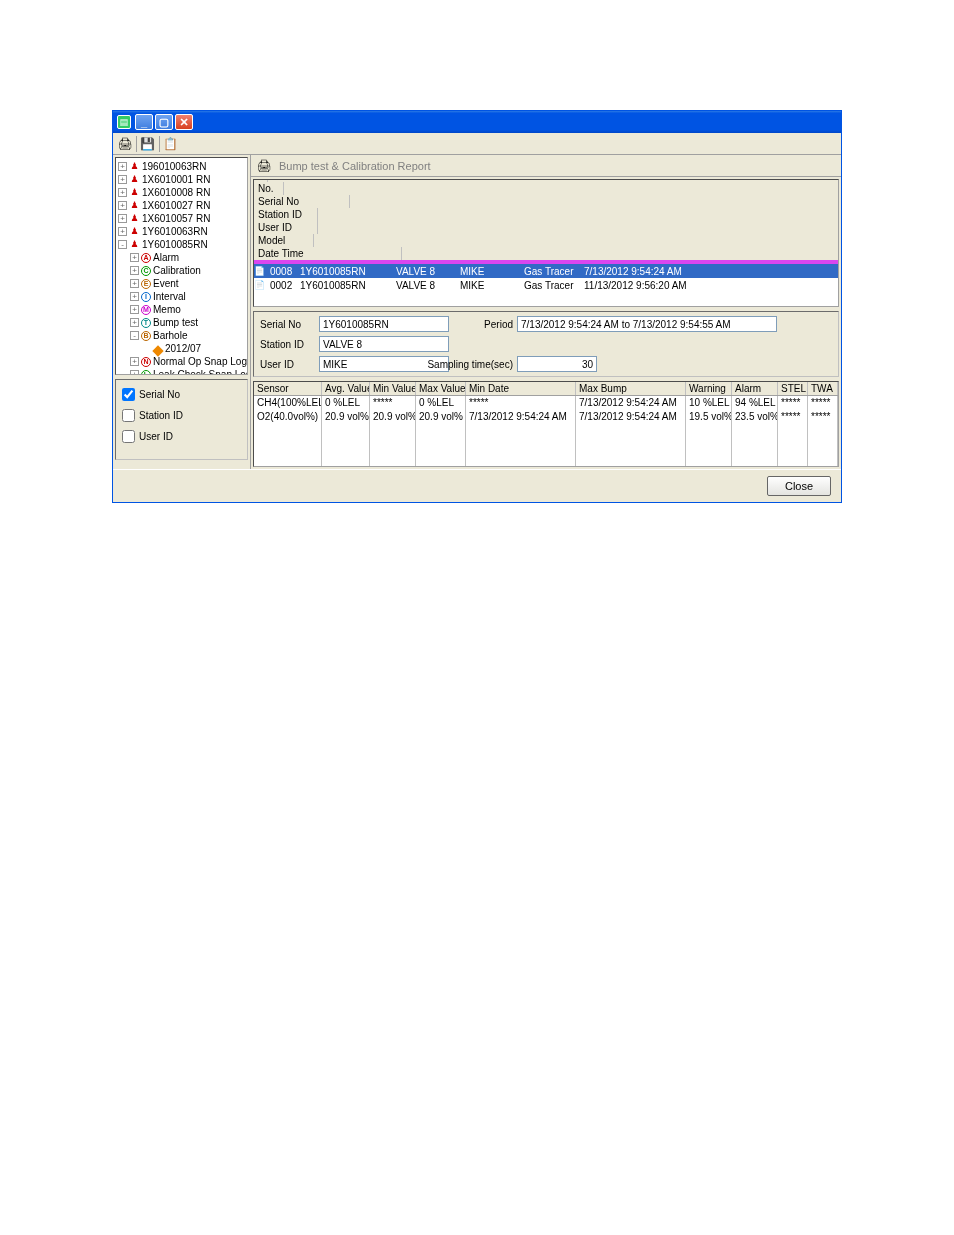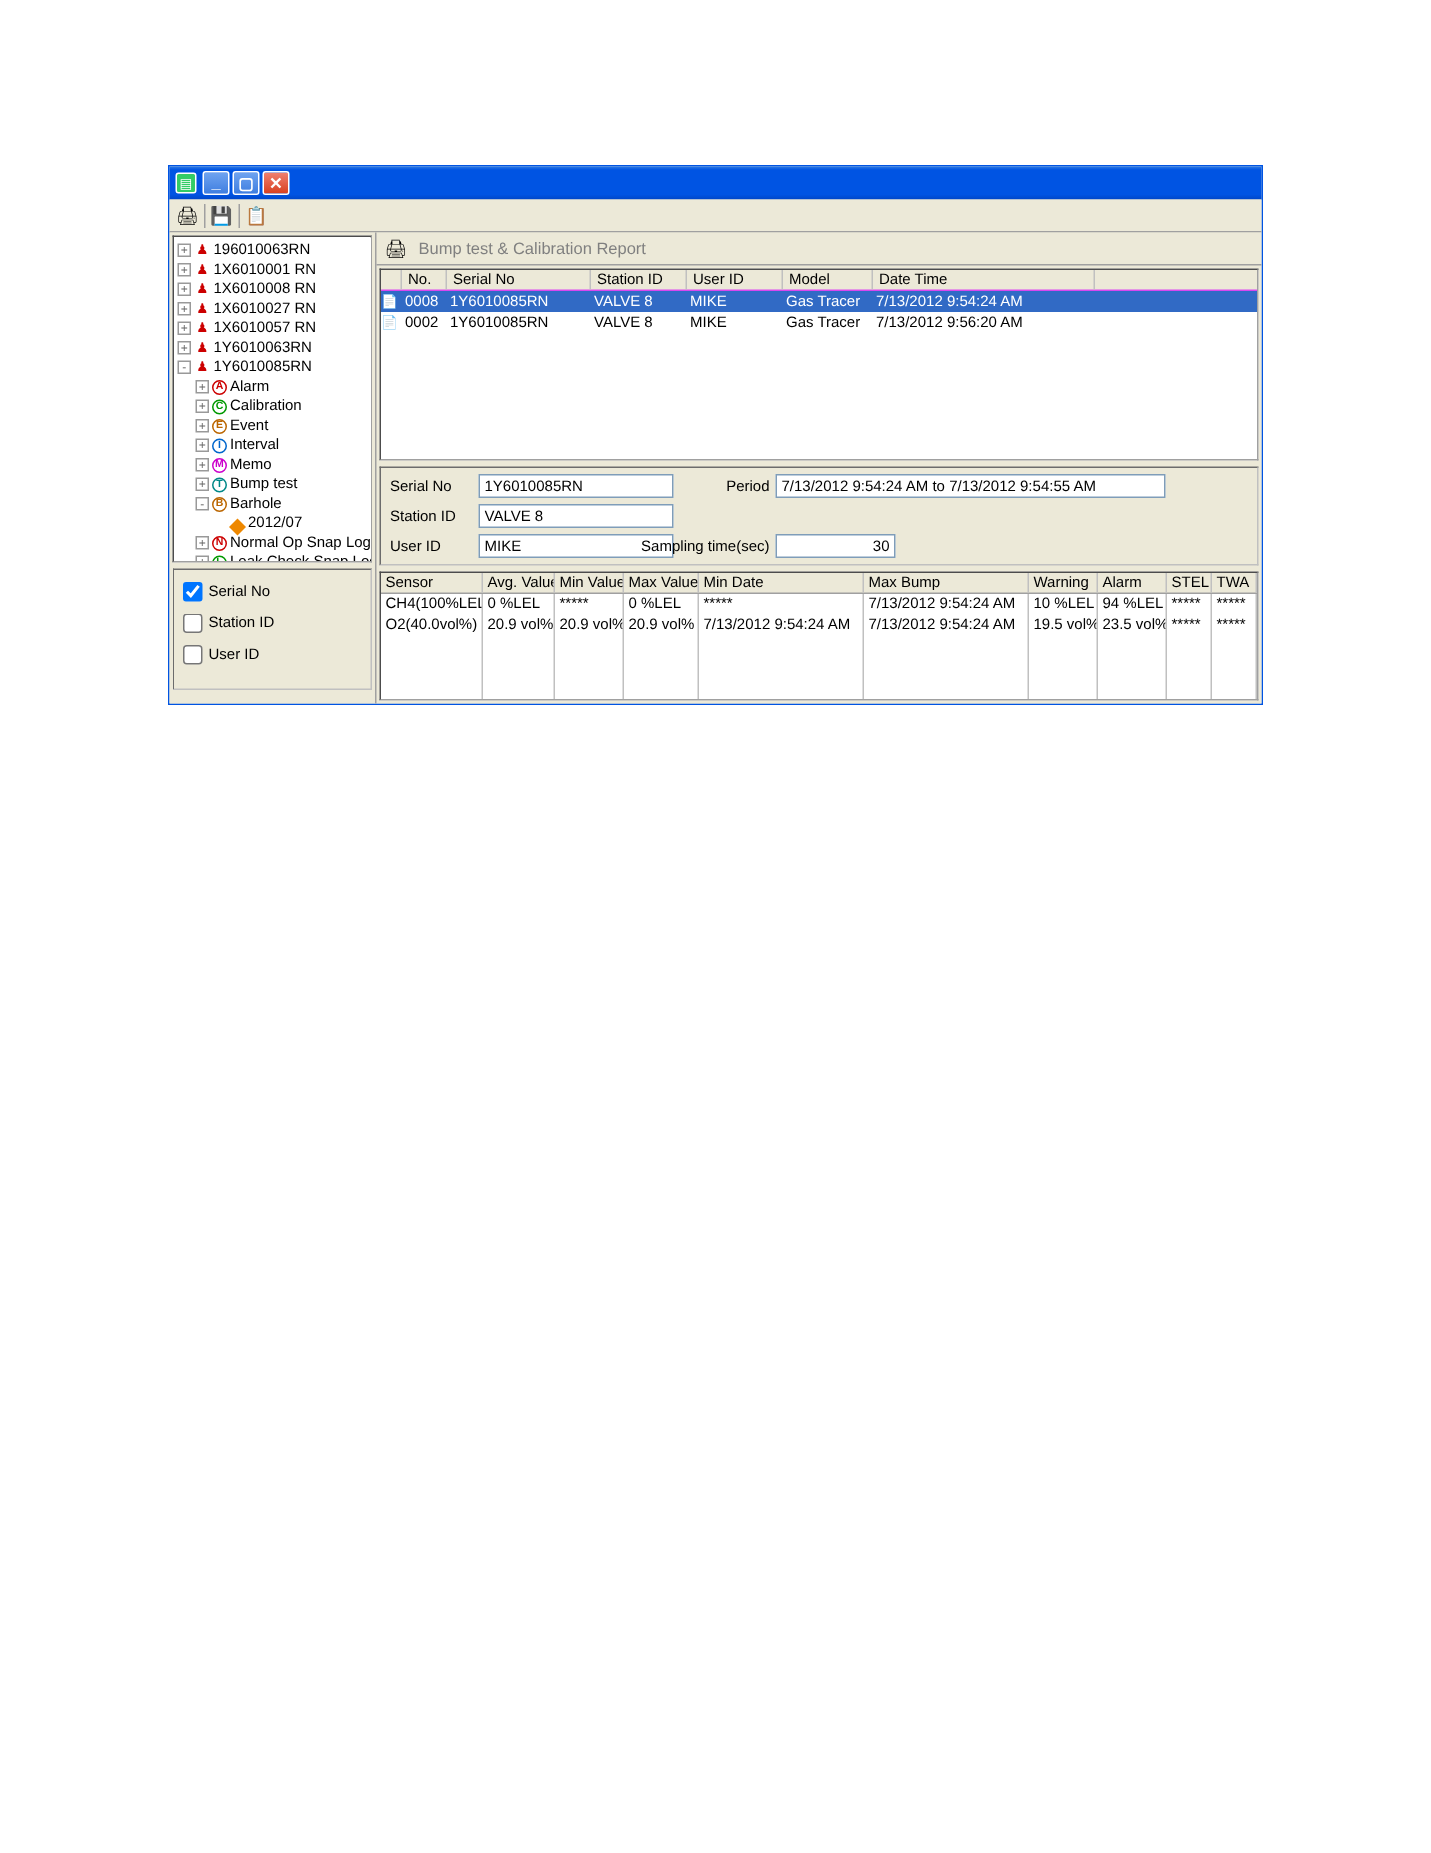--- a/index.html
+++ b/index.html
@@ -128,21 +128,22 @@
   border: 1px inset #a0a0a0;
   background: #fff;
   margin: 2px;
   height: 128px;
   overflow: auto;
   font-size: 10px;
 }
 .ghdr {
   display: flex;
   background: #ECE9D8;
-  border-bottom: 1px solid #d946ef;
+  border-bottom: 4px solid #d946ef;
+  flex-direction: column;
 }
 .gcell {
   padding: 1px 4px;
   border-right: 1px solid #c0c0c0;
   overflow: hidden;
   white-space: nowrap;
   text-overflow: clip;
 }
 .grow { display: flex; height: 14px; align-items: center; }
 .grow.sel { background: #316AC5; color: #fff; }
@@ -347,21 +348,21 @@
               <div class="gcell" style="width:60px;border-right:none">Gas Tracer</div>
               <div class="gcell" style="width:148px;border-right:none">7/13/2012 9:54:24 AM</div>
             </div>
             <div class="grow">
               <span class="rowicon">📄</span>
               <div class="gcell" style="width:30px;border-right:none">0002</div>
               <div class="gcell" style="width:96px;border-right:none">1Y6010085RN</div>
               <div class="gcell" style="width:64px;border-right:none">VALVE 8</div>
               <div class="gcell" style="width:64px;border-right:none">MIKE</div>
               <div class="gcell" style="width:60px;border-right:none">Gas Tracer</div>
-              <div class="gcell" style="width:148px;border-right:none">7/13/2012 9:56:20 AM</div>
+              <div class="gcell" style="width:148px;border-right:none">11/13/2012 9:56:20 AM</div>
             </div>
           </div>
 
       <div class="details">
         <span>Serial No</span>
         <input value="1Y6010085RN" style="">
         <span class="rlbl" style="justify-self:end;">Period</span>
         <input value="7/13/2012 9:54:24 AM to 7/13/2012 9:54:55 AM" style="">
 
         <span>Station ID</span>
@@ -445,14 +446,17 @@
               <div class="g2cell" style="width:110px"></div>
               <div class="g2cell" style="width:46px"></div>
               <div class="g2cell" style="width:46px"></div>
               <div class="g2cell" style="width:30px"></div>
               <div class="g2cell" style="width:30px"></div>
             </div>
           </div>
     </div>
   </div>
 
+  <div class="footer">
+    <button class="button">Close</button>
+  </div>
 </div>
 </div>
 
 </body></html>

